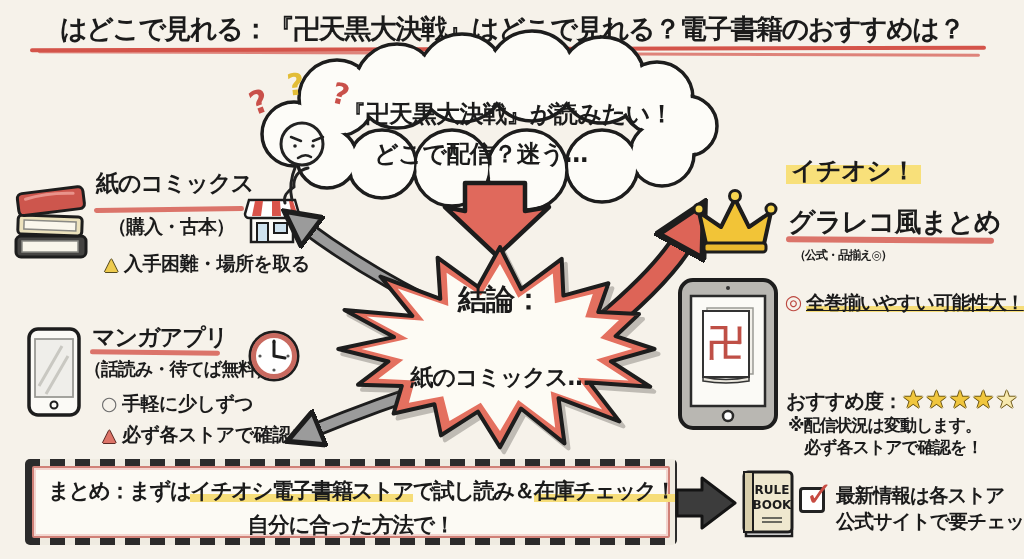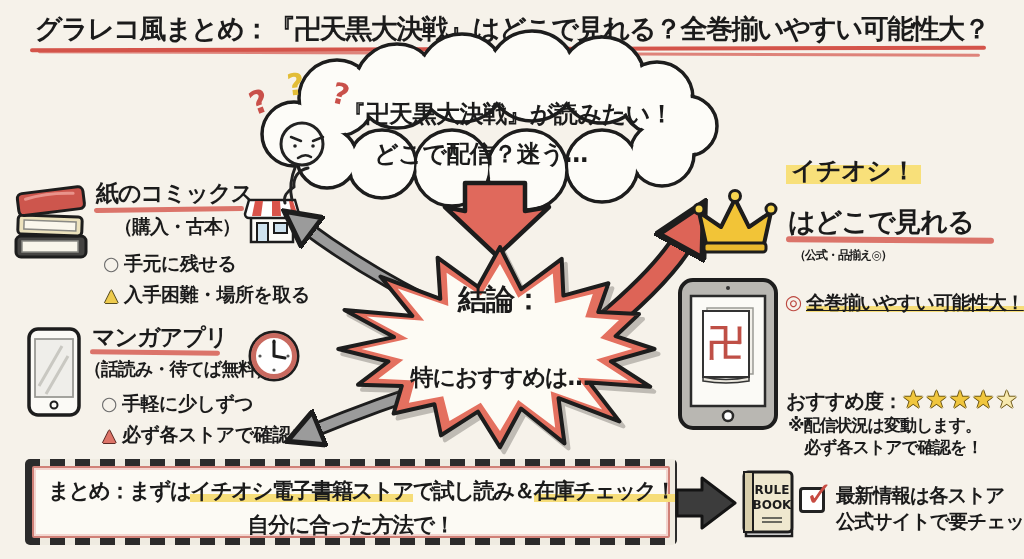--- a/index.html
+++ b/index.html
@@ -54,21 +54,21 @@
   .checkbox{left:799px;top:487px;width:26px;height:26px;background:#fff;border:3px solid #222;border-radius:4px;}
   .checkmark{left:3px;top:-16px;font-size:34px;color:#c74b42;}
   .check-text{font-size:19.5px;letter-spacing:-1px;white-space:nowrap;}
   svg{overflow:visible;}
 </style>
 </head>
 <body>
 
 <div id="canvas">
 
-  <div class="abs title">グラレコ風まとめ：『卍天黒大決戦』はどこで見れる？全巻揃いやすい可能性大？</div>
+  <div class="abs title">はどこで見れる：『卍天黒大決戦』はどこで見れる？電子書籍のおすすめは？</div>
   <div class="abs title-ul" style="left:30px;top:47px;width:956px;height:4px;transform:rotate(-0.15deg);"></div>
   <div class="abs title-ul" style="left:38px;top:52px;width:942px;height:3px;opacity:.7;transform:rotate(0.2deg);"></div>
 
   <svg class="abs" style="left:232px;top:62px;z-index:2;" width="500" height="160">
     <g>
         <circle cx="62" cy="72" r="32" fill="#fdfcf8" stroke="#1d1d1d" stroke-width="3.5"></circle>
         <circle cx="105" cy="36" r="38" fill="#fdfcf8" stroke="#1d1d1d" stroke-width="3.5"></circle>
         <circle cx="165" cy="24" r="42" fill="#fdfcf8" stroke="#1d1d1d" stroke-width="3.5"></circle>
         <circle cx="230" cy="16" r="44" fill="#fdfcf8" stroke="#1d1d1d" stroke-width="3.5"></circle>
         <circle cx="300" cy="14" r="45" fill="#fdfcf8" stroke="#1d1d1d" stroke-width="3.5"></circle>
@@ -135,41 +135,40 @@
     <path d="M592,334 Q664,276 686,236" fill="none" stroke="#dd6457" stroke-width="17" marker-end="url(#ah-red)"></path>
 
     <polygon points="677,490 702,490 702,478 735,503 702,528 702,516 677,516" fill="#3c3c3c" stroke="#141414" stroke-width="3" stroke-linejoin="round"></polygon>
   </svg>
 
   <svg class="abs" style="left:332px;top:246px;z-index:4;" width="336" height="206">
     <polygon fill="#e4705f" stroke="#1d1d1d" stroke-width="4" stroke-linejoin="round" style="filter:drop-shadow(4px 5px 0 rgba(90,85,80,.35));" points="168.0,1.1 189.2,43.2 229.7,12.8 231.4,49.6 276.4,37.3 266.3,66.0 307.0,68.1 283.6,90.1 322.5,103.0 278.9,115.4 318.2,140.7 257.5,136.6 287.4,175.4 226.5,152.2 232.5,197.4 189.0,162.5 168.0,201.3 145.9,165.6 109.0,189.3 102.4,158.2 61.6,167.5 69.8,139.9 26.0,138.7 56.4,115.5 6.3,103.0 62.0,91.1 12.5,63.9 80.4,70.1 48.5,30.6 108.3,52.8 105.6,11.7 146.0,40.8"></polygon>
     <polygon fill="#fdfbf4" stroke="none" points="168.0,17.9 186.3,51.7 220.8,27.6 222.9,57.2 260.8,48.1 253.2,71.3 287.0,73.9 268.1,91.9 300.3,103.0 264.1,113.6 296.6,134.5 245.5,131.8 270.2,163.4 218.7,145.2 223.2,181.8 186.2,154.0 168.0,185.0 148.8,156.7 117.5,175.1 111.2,150.3 76.9,156.8 82.9,134.6 46.4,132.8 71.4,113.7 29.6,103.0 76.2,92.8 34.8,70.4 92.2,74.8 65.7,42.5 116.3,60.0 114.6,26.8 148.9,49.6"></polygon>
   </svg>
   <div class="abs burst-text" style="top:280px;font-size:29px;">結論：</div>
-  <div class="abs burst-text" style="top:362px;font-size:23px;">特におすすめは…</div>
+  <div class="abs burst-text" style="top:362px;font-size:23px;">紙のコミックス…</div>
 
   <svg class="abs" style="left:12px;top:180px;" width="80" height="88">
     <g>
       <rect x="4" y="56" width="70" height="21" rx="5" fill="#454442" stroke="#1d1d1d" stroke-width="3"></rect>
       <rect x="10" y="61" width="56" height="11" fill="#f8f5ea" stroke="#8a8a85" stroke-width="1.5"></rect>
       <g transform="rotate(2 38 45)">
         <rect x="6" y="36" width="64" height="19" rx="4" fill="#ece2bd" stroke="#1d1d1d" stroke-width="3"></rect>
         <rect x="12" y="41" width="52" height="9" fill="#faf7ec" stroke="#8a8a85" stroke-width="1.5"></rect>
       </g>
       <g transform="rotate(-7 40 22)">
         <rect x="6" y="10" width="66" height="22" rx="5" fill="#cd564d" stroke="#1d1d1d" stroke-width="3"></rect>
         <path d="M14,16 q22,-4 48,0" stroke="#e9938b" stroke-width="3" fill="none" stroke-linecap="round"></path>
       </g>
     </g>
   </svg>
-  <div class="abs h-left" style="left:96px;top:178px;">紙のコミックス</div>
+  <div class="abs h-left" style="left:96px;top:168px;">紙のコミックス</div>
   <div class="abs scribble" style="left:94px;top:207px;width:150px;height:5px;transform:rotate(-0.8deg);"></div>
-  <div class="abs sub" style="left:114px;top:214px;text-align:right;">（購入・古本）</div>
+  <div class="abs sub" style="left:108px;top:214px;text-align:right;">（購入・古本）</div>
   <div class="abs bullets" style="left:98px;top:248px;">
-    <span class="row"><span class="mk mk-circle">○</span><span>手元に残せる</span></span>
     <span class="row"><span class="mk mk-tri-y">▲</span><span>入手困難・場所を取る</span></span>
   </div>
   <svg class="abs" style="left:243px;top:188px;" width="58" height="58">
     <rect x="8" y="27" width="42" height="27" fill="#fdfcf8" stroke="#1d1d1d" stroke-width="2.5"></rect>
     <rect x="14" y="35" width="11" height="19" fill="#cfe3ef" stroke="#1d1d1d" stroke-width="2"></rect>
     <rect x="31" y="35" width="13" height="10" fill="#cfe3ef" stroke="#1d1d1d" stroke-width="2"></rect>
     <path d="M6,12 h46 l4,14 a4,4 0 0 1 -4,4 h-46 a4,4 0 0 1 -4,-4 z" fill="#fff" stroke="#1d1d1d" stroke-width="2.5"></path>
     <path d="M12,13 l-3,15 h9 l2,-15 z M29,13 l0,15 h9 l-1,-15 z M46,13 l3,15 h6 l-5,-15 z" fill="#d9544b"></path>
   </svg>
 
@@ -197,21 +196,21 @@
   </svg>
 
   <svg class="abs" style="left:690px;top:186px;z-index:5;" width="90" height="76">
     <path d="M16,58 L9,26 L31,41 L45,13 L59,41 L81,26 L74,58 Z" fill="#f2c437" stroke="#1d1d1d" stroke-width="4" stroke-linejoin="round"></path>
     <rect x="14" y="57" width="62" height="9" rx="3" fill="#e9b92e" stroke="#1d1d1d" stroke-width="3"></rect>
     <circle cx="9" cy="23" r="5" fill="#f6d44f" stroke="#1d1d1d" stroke-width="3"></circle>
     <circle cx="45" cy="10" r="5.5" fill="#f6d44f" stroke="#1d1d1d" stroke-width="3"></circle>
     <circle cx="81" cy="23" r="5" fill="#f6d44f" stroke="#1d1d1d" stroke-width="3"></circle>
   </svg>
   <div class="abs badge" style="left:786px;top:154px;">イチオシ！</div>
-  <div class="abs h-store" style="left:788px;top:204px;">はどこで見れる</div>
+  <div class="abs h-store" style="left:788px;top:204px;">グラレコ風まとめ</div>
   <div class="abs scribble" style="left:786px;top:237px;width:208px;height:6px;transform:rotate(0.4deg);"></div>
   <div class="abs sub" style="left:794px;top:247px;font-size:12px;">（公式・品揃え◎）</div>
 
   <svg class="abs" style="left:676px;top:276px;" width="110" height="158">
     <rect x="4" y="4" width="96" height="148" rx="13" fill="#b9b7b2" stroke="#1d1d1d" stroke-width="4"></rect>
     <rect x="15" y="20" width="74" height="110" fill="#fbfaf6" stroke="#2a2a2a" stroke-width="2.5"></rect>
     <circle cx="52" cy="12" r="2" fill="#333"></circle>
     <circle cx="52" cy="140" r="5" fill="#fff" stroke="#2a2a2a" stroke-width="2.5"></circle>
     <rect x="31" y="32" width="46" height="66" fill="#f2f0ea" stroke="#9a9a95" stroke-width="1.5"></rect>
     <rect x="27" y="35" width="46" height="66" fill="#fff" stroke="#333" stroke-width="2"></rect>

